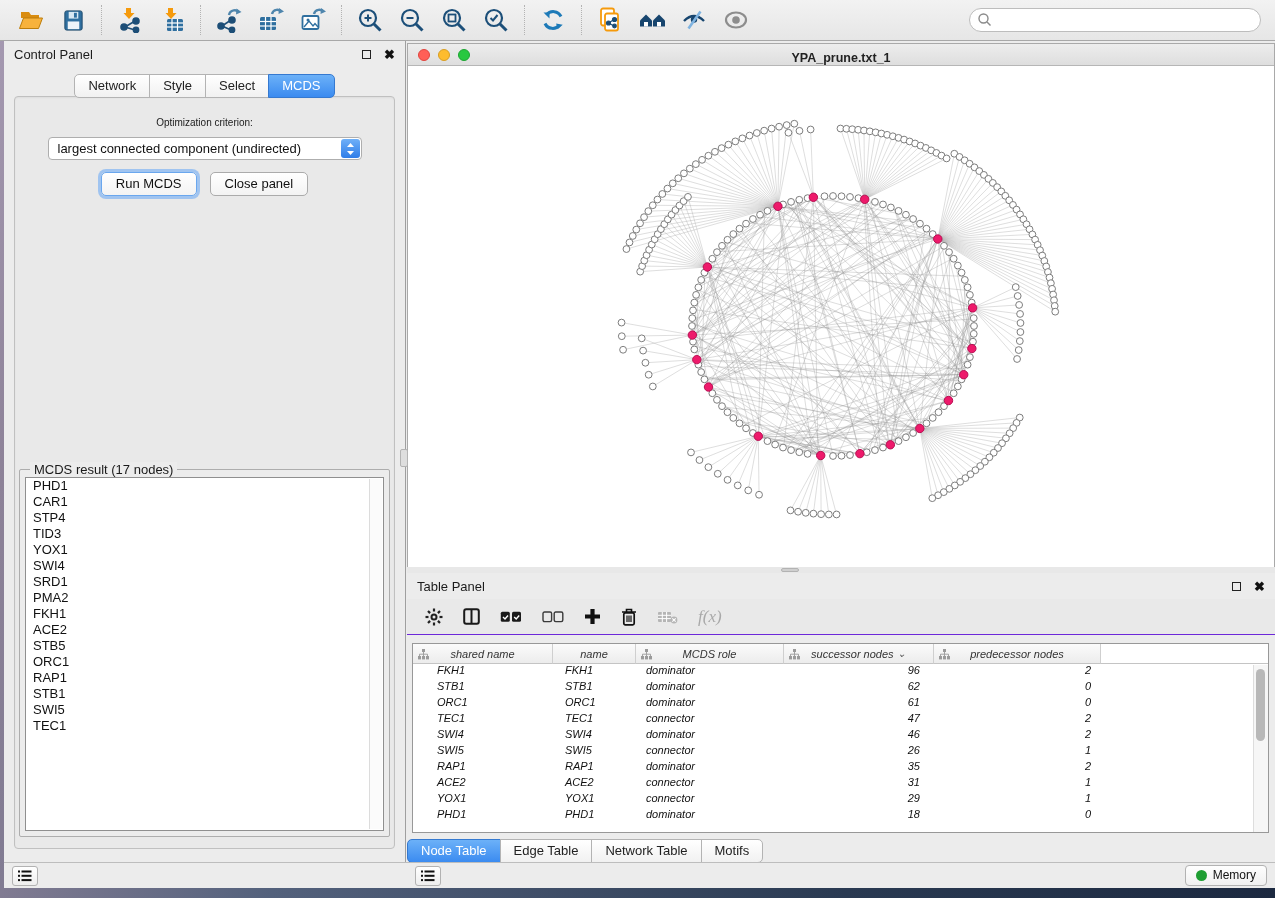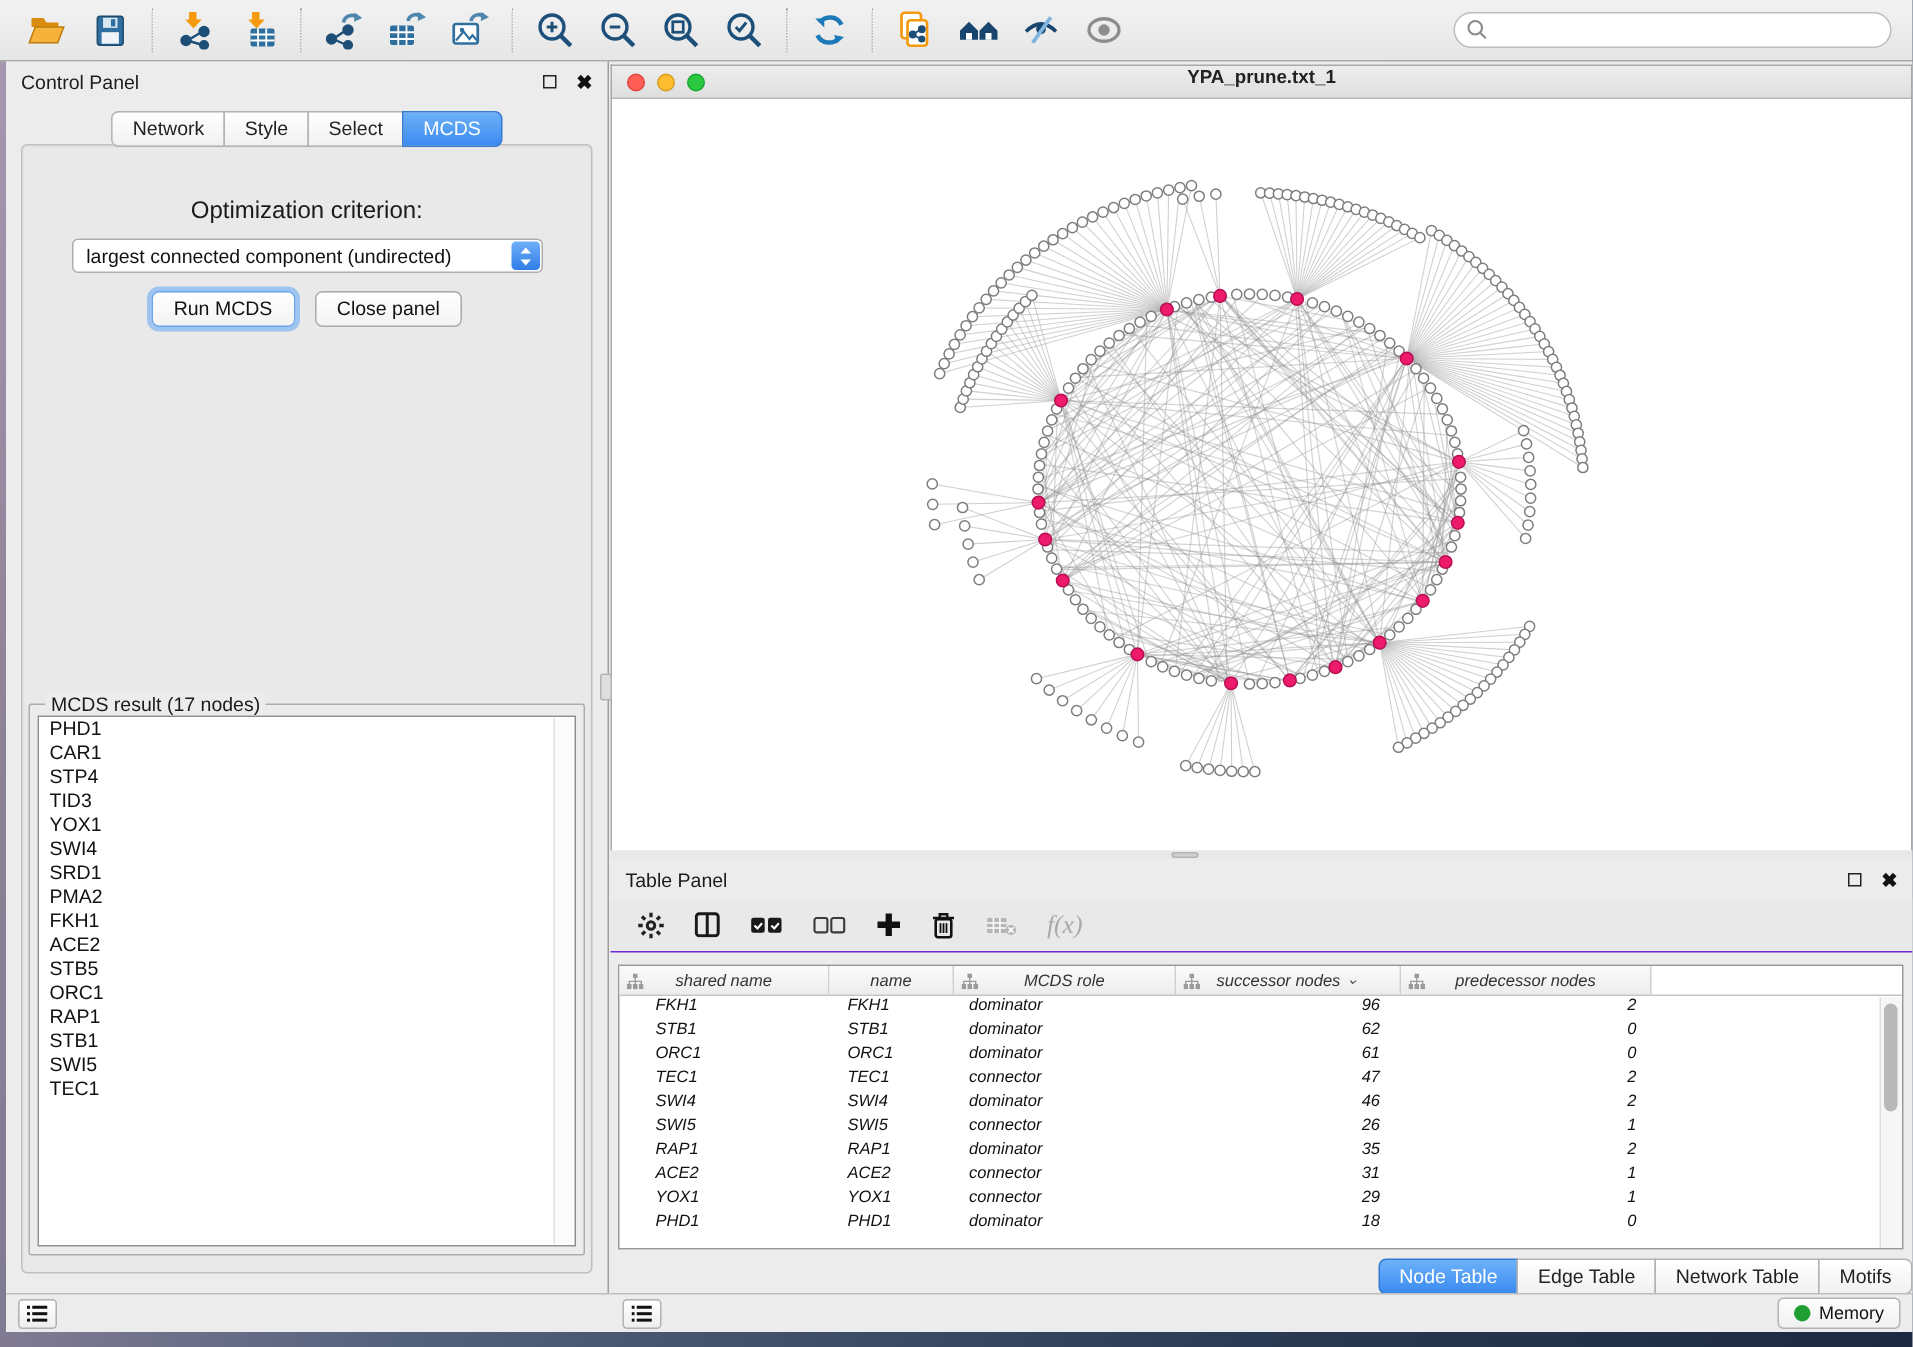--- a/index.html
+++ b/index.html
@@ -42,21 +42,21 @@
     border:1px solid #b3b3b3; margin-left:-1px; color:#222; cursor:default;
   }
   .tab:first-child { border-radius:5px 0 0 5px; margin-left:0; }
   .tab:last-child { border-radius:0 5px 5px 0; }
   .tab.active { background:linear-gradient(#6cb1f8,#3b8bf0); border-color:#3579d0; color:#fff; }
   .cp-box {
     position:absolute; left:10px; right:10px; top:55px; bottom:13px;
     background:#e9e9e9; border:1px solid #c0c0c0; border-radius:4px;
     box-shadow:inset 0 1px 2px rgba(0,0,0,.05);
   }
-  .opt-label { text-align:center; font-size:16px; margin-top:35px; color:#1a1a1a; }
+  .opt-label { text-align:center; font-size:10px; margin-top:20px; color:#1a1a1a; }
   .select-box {
     position:relative; margin:9px auto 0; width:314px; height:23px; background:#fff;
     border:1px solid #aeaeae; border-radius:4px; font-size:13px; line-height:21px;
     padding-left:9px; color:#111;
   }
   .select-stepper {
     position:absolute; right:1px; top:1px; width:19px; height:19px; border-radius:3px;
     background:linear-gradient(#6fb0f8,#2f7de8); display:flex; align-items:center; justify-content:center;
   }
   .btn-row { display:flex; justify-content:center; gap:13px; margin-top:12px; }
@@ -74,21 +74,21 @@
     position:absolute; left:5px; right:5px; top:7px; bottom:5px; background:#fff;
     border:1px solid #8f8f8f; overflow:hidden;
   }
   .mcds-scroll { position:absolute; right:1px; top:1px; bottom:1px; width:13px; background:#fbfbfb; border-left:1px solid #dcdcdc; }
   .list-item { font-size:13px; line-height:16px; padding-left:7px; color:#111; }
   
   .net-region { position:absolute; left:403px; right:0; top:0; height:821px; background:#ececec; }
   .net-window { position:absolute; left:0; right:0; top:2px; height:524px; border:1px solid #a9a9a9; border-bottom:none; }
   .net-titlebar {
     height:22px; background:linear-gradient(#ededed,#dedede); border-bottom:1px solid #b6b6b6;
-    position:relative; display:flex; align-items:flex-start; justify-content:center;
+    position:relative; display:flex; align-items:flex-end; justify-content:center;
   }
   .traffic { position:absolute; left:10px; top:5px; display:flex; gap:8px; }
   .light { width:12px; height:12px; border-radius:50%; }
   .light.red { background:#ff5f57; border:1px solid #e0443e; }
   .light.yellow { background:#febc2e; border:1px solid #d89e22; }
   .light.green { background:#28c840; border:1px solid #1da532; }
   .net-title { font-size:12.5px; font-weight:700; color:#222; }
   .net-canvas { position:absolute; left:0; right:0; top:22px; bottom:0; background:#fff; overflow:hidden; }
   .h-splitter { position:absolute; left:0; right:0; top:526px; height:6px; background:#e8e8e8; }
   .h-handle { position:absolute; left:374px; top:1px; width:18px; height:4px; background:#cfcfcf; border:1px solid #b3b3b3; border-radius:2px; }
@@ -103,21 +103,21 @@
   .th { display:flex; align-items:center; justify-content:center; gap:4px;
         background:linear-gradient(#fbfbfb,#ececec); border-right:1px solid #cfcfcf; border-bottom:1px solid #c4c4c4; }
   .th .tree-ic { position:absolute; left:5px; top:5px; }
   .th { position:relative; }
   .tbl-header .filler { flex:1; border-bottom:1px solid #c4c4c4; background:#fff; }
   .tr { display:flex; height:16px; font-size:11px; color:#111; }
   .td { overflow:hidden; white-space:nowrap; }
   .td.num { text-align:right; }
   .tbl-scroll { position:absolute; right:0; top:21px; bottom:0; width:15px; background:#f6f6f6; border-left:1px solid #ddd; }
   .tbl-thumb { position:absolute; left:2px; top:4px; width:9px; height:72px; background:#b8b8b8; border-radius:5px; }
-  .tp-tabs { position:absolute; left:0; right:0; top:266px; display:flex; justify-content:flex-end; }
+  .tp-tabs { position:absolute; left:0; right:0; top:266px; display:flex; justify-content:flex-start; }
   
   .status-bar { position:absolute; left:0; right:0; bottom:0; height:26px; background:#ececec; border-top:1px solid #bdbdbd; display:flex; align-items:center; padding:0 8px; }
   .list-btn { width:26px; height:20px; background:linear-gradient(#fff,#eee); border:1px solid #b2b2b2; border-radius:3px; display:flex; align-items:center; justify-content:center; }
   .memory-btn { margin-left:auto; display:flex; align-items:center; gap:6px; background:linear-gradient(#fefefe,#f0f0f0); border:1px solid #b2b2b2; border-radius:4px; padding:2px 10px 3px; font-size:12px; color:#111; }
   .mem-dot { width:11px; height:11px; border-radius:50%; background:#1f9e33; }
 </style>
 </head>
 <body>
 
 <div class="toolbar">

